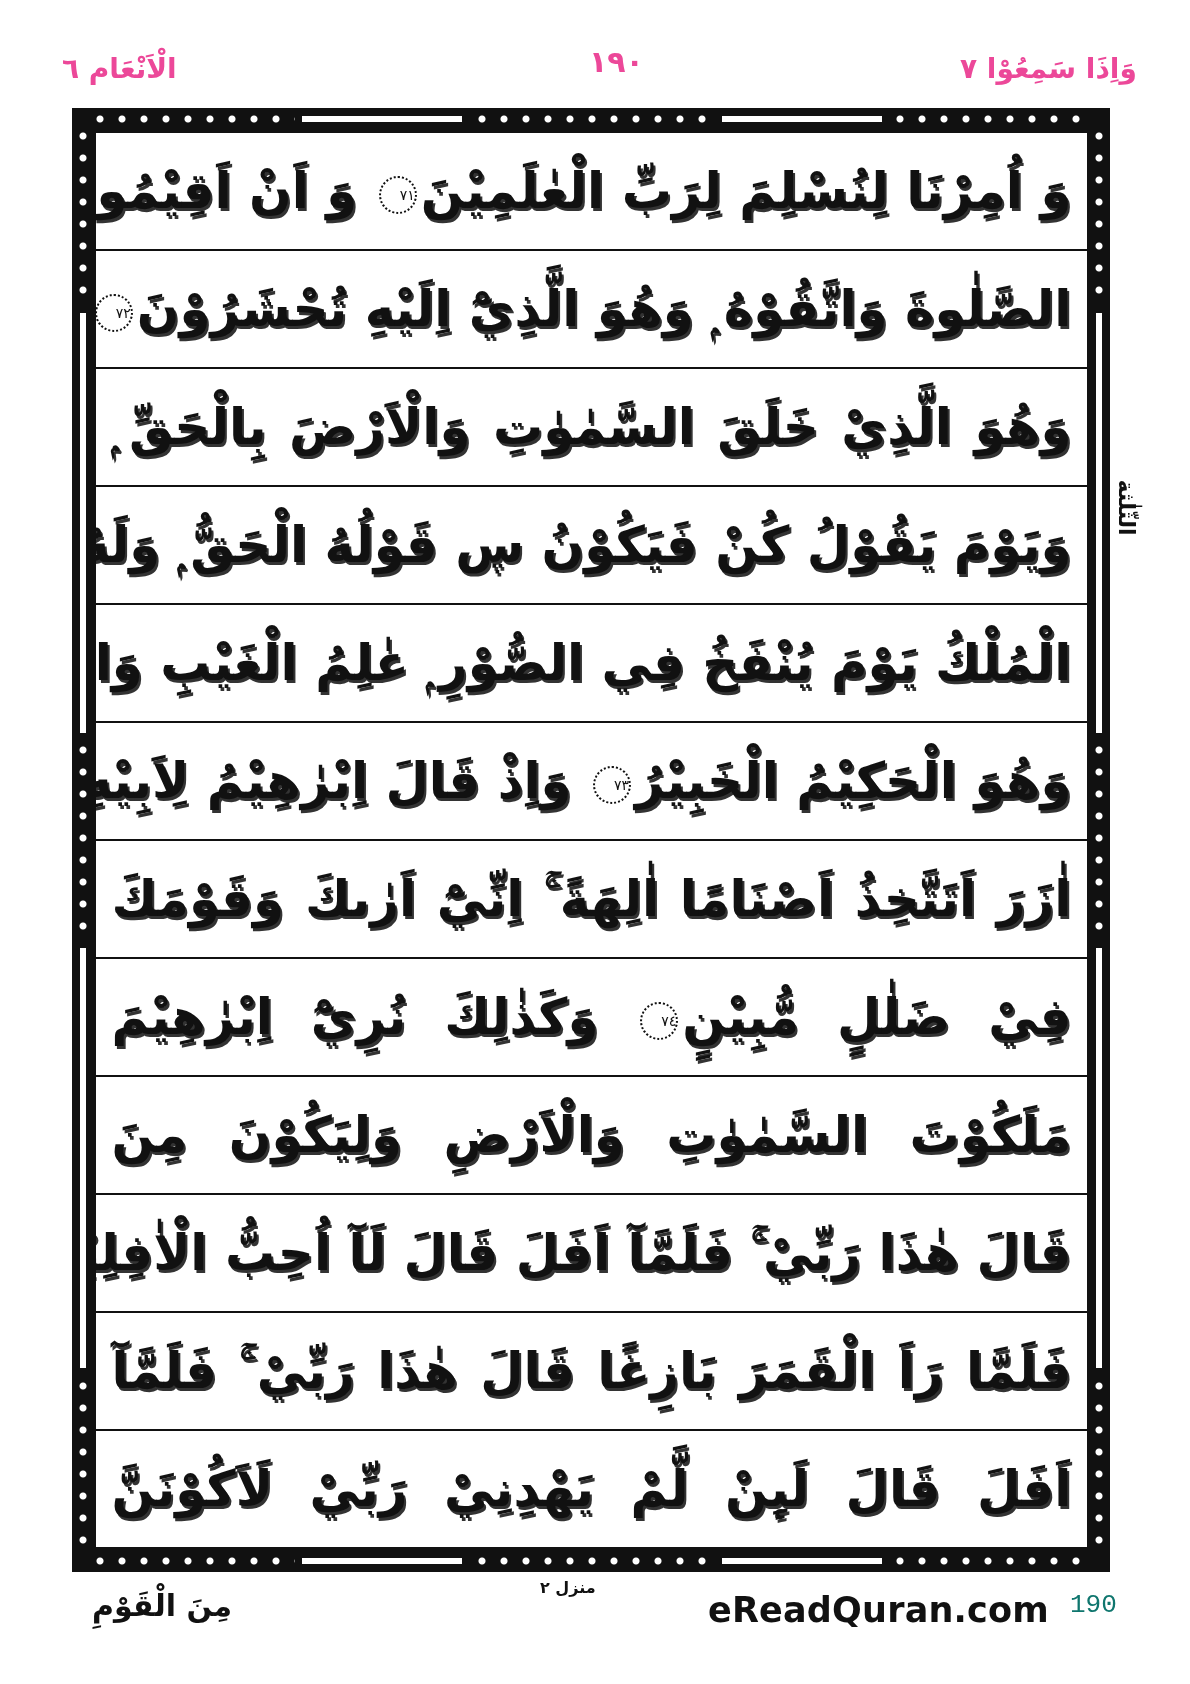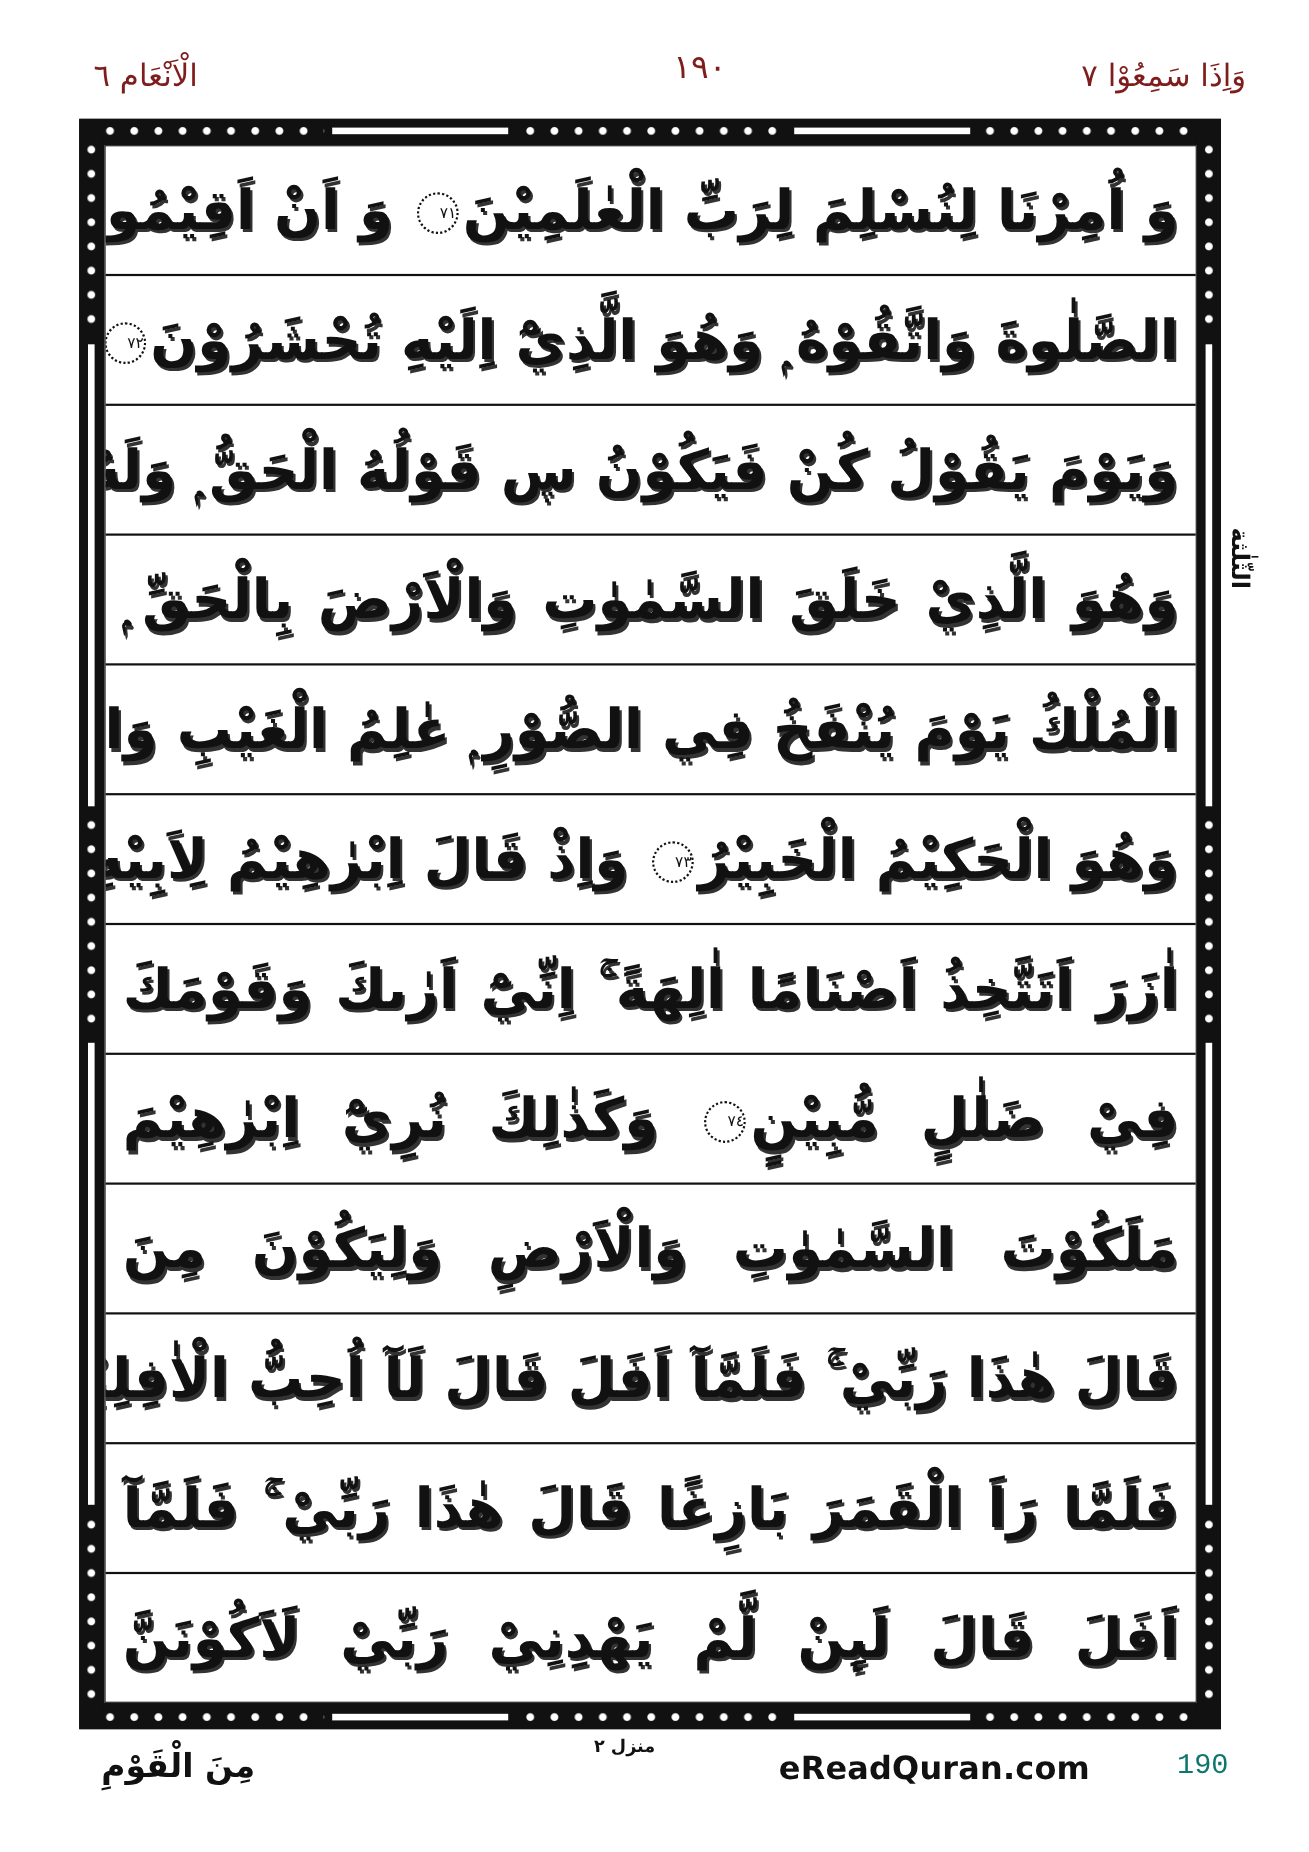--- a/index.html
+++ b/index.html
@@ -1,20 +1,20 @@
 <!DOCTYPE html>
 <html><head>
 <meta charset="utf-8">
 <style>
   html, body { margin:0; padding:0; background:#ffffff; }
   body { width:1190px; height:1684px; position:relative; overflow:hidden;
          font-family:"DejaVu Sans", sans-serif; color:#111; }
 
   .hdr { position:absolute; top:52px; font-family:"DejaVu Sans", sans-serif;
-         font-weight:normal; color:#7f1d1d; direction:rtl; white-space:nowrap;margin-left:23px; }
+         font-weight:bold; color:#ec4899; direction:rtl; white-space:nowrap; }
   #hdr-left  { left:62px;  font-size:28px; }
   #hdr-center{ left:589px; font-size:30px; top:44px; }
   #hdr-right { left:960px; font-size:28px; }
 
   
   .frame { position:absolute; left:72px; top:108px; width:1038px; height:1464px;
            background:#111; box-sizing:border-box; }
   .band-top, .band-bottom { position:absolute; left:22px; right:22px; height:22px; background:#111; }
   .band-top { top:0; } .band-bottom { bottom:0; }
   .band-left, .band-right { position:absolute; top:0; bottom:0; width:22px; background:#111; }
@@ -49,21 +49,21 @@
 
   
   #juz-mark { position:absolute; left:1098px; top:495px; transform:rotate(90deg);
               transform-origin:center; font-size:22px; font-weight:bold;
               direction:rtl; white-space:nowrap; }
 
   
   #catchword { position:absolute; left:92px; top:1588px; font-size:30px; font-weight:bold; direction:rtl; }
   #manzil { position:absolute; left:540px; top:1578px; font-size:16px; font-weight:bold; direction:rtl; }
   #site { position:absolute; left:708px; top:1590px; font-family:"DejaVu Sans", sans-serif;
-          font-weight:bold; font-size:29px; color:#111; letter-spacing:0.2px; }
+          font-weight:bold; font-size:35px; color:#111; letter-spacing:0.2px; }
   #pnum { position:absolute; left:1070px; top:1590px; font-family:Liberation Mono, monospace;
           font-size:26px; color:#0f766e; }
 </style>
 </head>
 <body>
 
 <div class="hdr" id="hdr-left">الْاَنْعَام ٦</div>
 <div class="hdr" id="hdr-center">١٩٠</div>
 <div class="hdr" id="hdr-right">وَاِذَا سَمِعُوْا ٧</div>
 
@@ -99,24 +99,24 @@
 </div>
 
 <div class="panel">
   <div class="row">
       <div class="line"><span>وَ اُمِرْنَا لِنُسْلِمَ لِرَبِّ الْعٰلَمِيْنَ</span><span class="ayah">٧١</span> <span>وَ اَنْ اَقِيْمُوا</span></div>
     </div>
   <div class="row">
       <div class="line"><span>الصَّلٰوةَ وَاتَّقُوْهُ ۭ وَهُوَ الَّذِيْٓ اِلَيْهِ تُحْشَرُوْنَ</span><span class="ayah">٧٢</span></div>
     </div>
   <div class="row">
-      <div class="line"><span>وَيَوْمَ يَقُوْلُ كُنْ فَيَكُوْنُ ڛ قَوْلُهُ الْحَقُّ ۭ وَلَهُ</span></div>
+      <div class="line"><span>وَهُوَ الَّذِيْ خَلَقَ السَّمٰوٰتِ وَالْاَرْضَ بِالْحَقِّ ۭ</span></div>
     </div>
   <div class="row">
-      <div class="line"><span>وَهُوَ الَّذِيْ خَلَقَ السَّمٰوٰتِ وَالْاَرْضَ بِالْحَقِّ ۭ</span></div>
+      <div class="line"><span>وَيَوْمَ يَقُوْلُ كُنْ فَيَكُوْنُ ڛ قَوْلُهُ الْحَقُّ ۭ وَلَهُ</span></div>
     </div>
   <div class="row">
       <div class="line"><span>الْمُلْكُ يَوْمَ يُنْفَخُ فِي الصُّوْرِ ۭ عٰلِمُ الْغَيْبِ وَالشَّهَادَةِ ۭ</span></div>
     </div>
   <div class="row">
       <div class="line"><span>وَهُوَ الْحَكِيْمُ الْخَبِيْرُ</span><span class="ayah">٧٣</span> <span>وَاِذْ قَالَ اِبْرٰهِيْمُ لِاَبِيْهِ</span></div>
     </div>
   <div class="row">
       <div class="line"><span>اٰزَرَ اَتَتَّخِذُ اَصْنَامًا اٰلِهَةً ۚ اِنِّيْٓ اَرٰىكَ وَقَوْمَكَ</span></div>
     </div>

